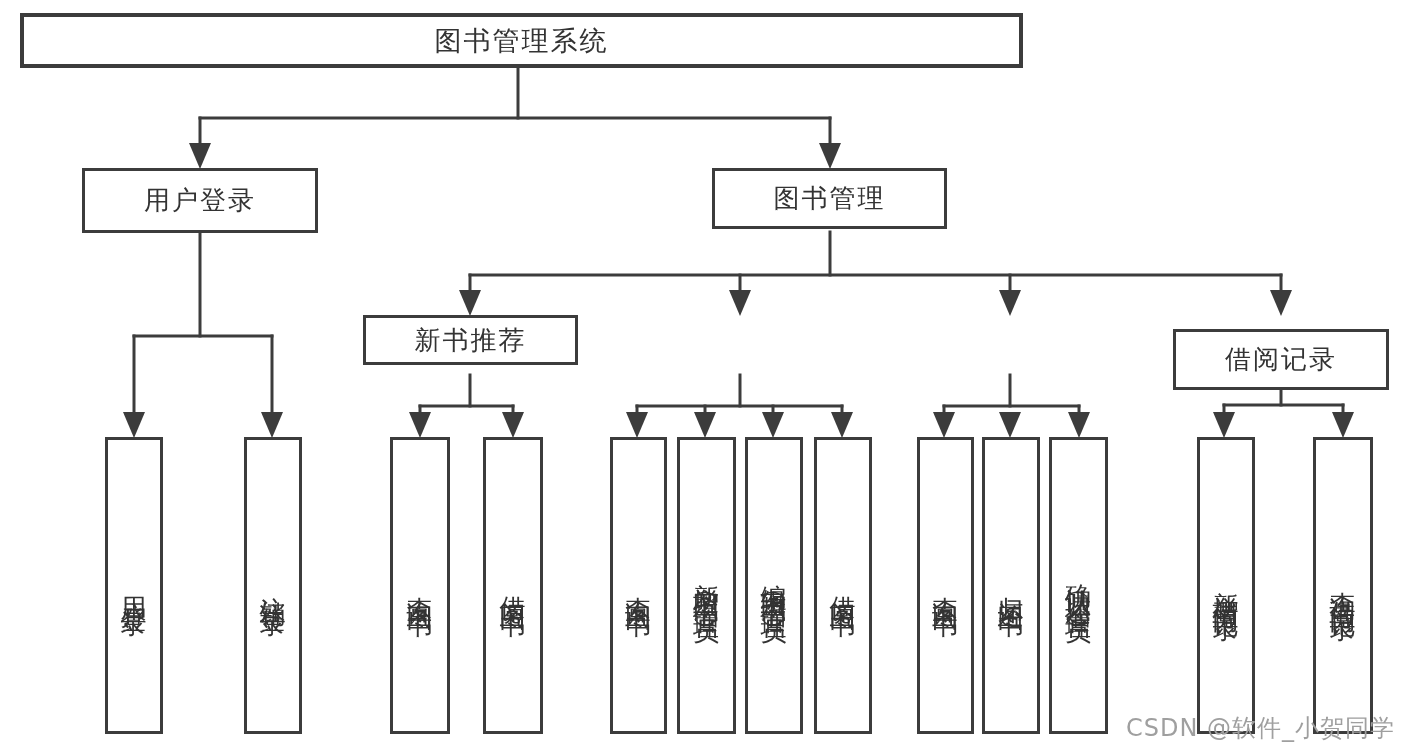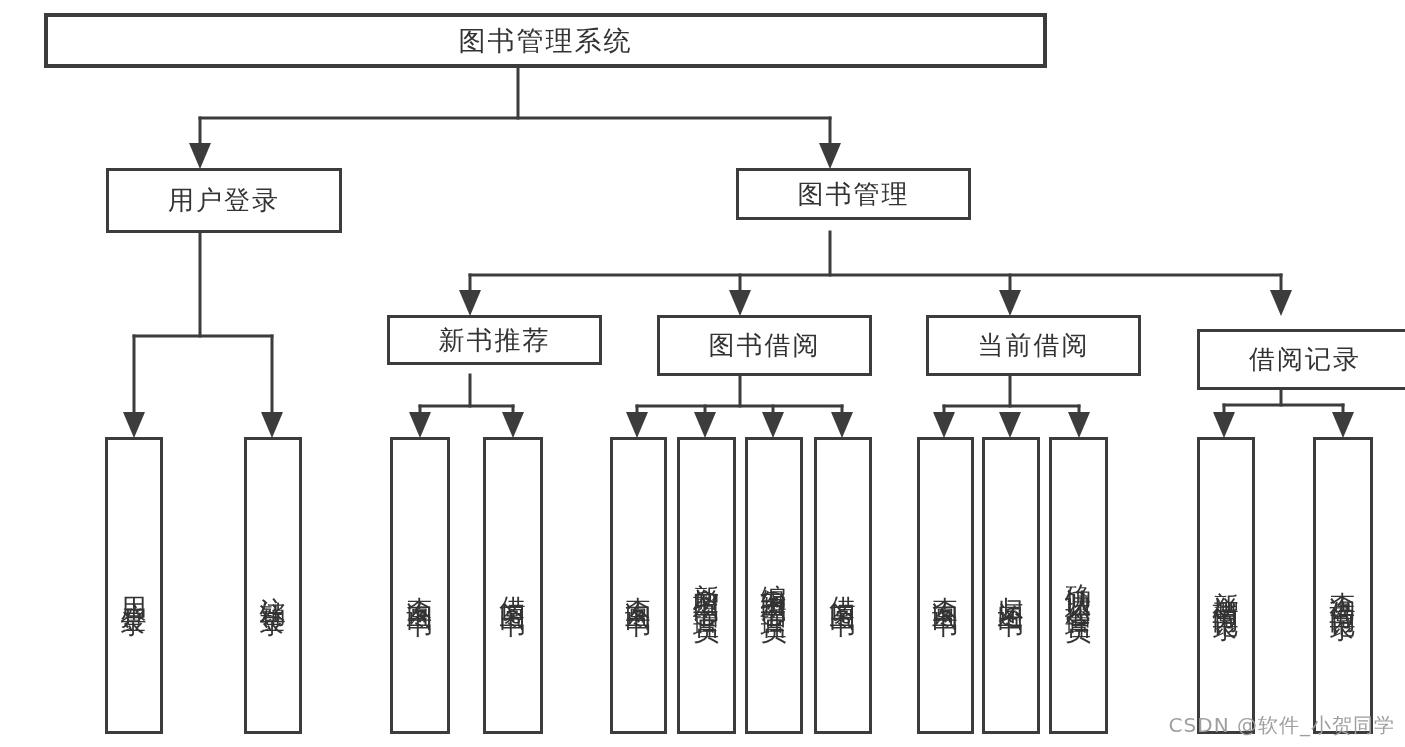--- a/index.html
+++ b/index.html
@@ -22,41 +22,40 @@
   .c-line{stroke:var(--line);stroke-width:3;stroke-linecap:square;fill:none;}
   .c-arrow{fill:var(--line);stroke:none;}
   .box{
     position:absolute;
     box-sizing:border-box;
     border:3px solid var(--line);
     background:var(--box_bg);
     display:flex;align-items:center;justify-content:center;
     font-size:26px;
     letter-spacing:2px;
-    margin-left:24px;
   }
   .box.root{font-size:27px;border-width:4px;}
   .vbox{
     position:absolute;
     box-sizing:border-box;
     border:3px solid var(--line);
     background:var(--box_bg);
     display:flex;align-items:center;justify-content:center;
   }
   .vtext{
     writing-mode:vertical-rl;
     font-size:26px;
     line-height:1;
     letter-spacing:5px;
     white-space:nowrap;
   }
   .watermark{
     position:absolute;
     right:10px;top:712px;
-    font-size:20px;
+    font-size:24px;
     letter-spacing:1px;
     color:var(--watermark);
   }
 </style>
 </head>
 <body>
 
 <div class="stage">
 
   <svg class="connectors" viewBox="0 0 1405 747" shape-rendering="geometricPrecision">
@@ -130,25 +129,23 @@
       <line class="c-line" x1="1224" y1="405" x2="1224" y2="414"></line>
       <line class="c-line" x1="1343" y1="405" x2="1343" y2="414"></line>
       <polygon class="c-arrow" points="1213,412 1235,412 1224,438"></polygon>
       <polygon class="c-arrow" points="1332,412 1354,412 1343,438"></polygon>
     </g>
   </svg>
 
   <div class="box root" style="left:20px;top:13px;width:1003px;height:55px">图书管理系统</div>
 
   <div class="box" style="left:82px;top:168px;width:236px;height:65px">用户登录</div>
-  <div class="box" style="left:712px;top:168px;width:235px;height:52px">图书管理</div>
+  <div class="box" style="left:712px;top:168px;width:235px;height:61px">图书管理</div>
 
   <div class="box" style="left:363px;top:315px;width:215px;height:50px">新书推荐</div>
-  <div class="box" style="left:633px;top:315px;width:215px;height:61px">图书借阅</div>
-  <div class="box" style="left:902px;top:315px;width:215px;height:61px">当前借阅</div>
   <div class="box" style="left:1173px;top:329px;width:216px;height:61px">借阅记录</div>
 
   <div class="vbox" style="left:105px;top:437px;width:58px;height:297px">
     <span class="vtext">用户登录</span>
   </div>
   <div class="vbox" style="left:244px;top:437px;width:58px;height:297px">
     <span class="vtext">注销登录</span>
   </div>
 
   <div class="vbox" style="left:390px;top:437px;width:60px;height:297px">

